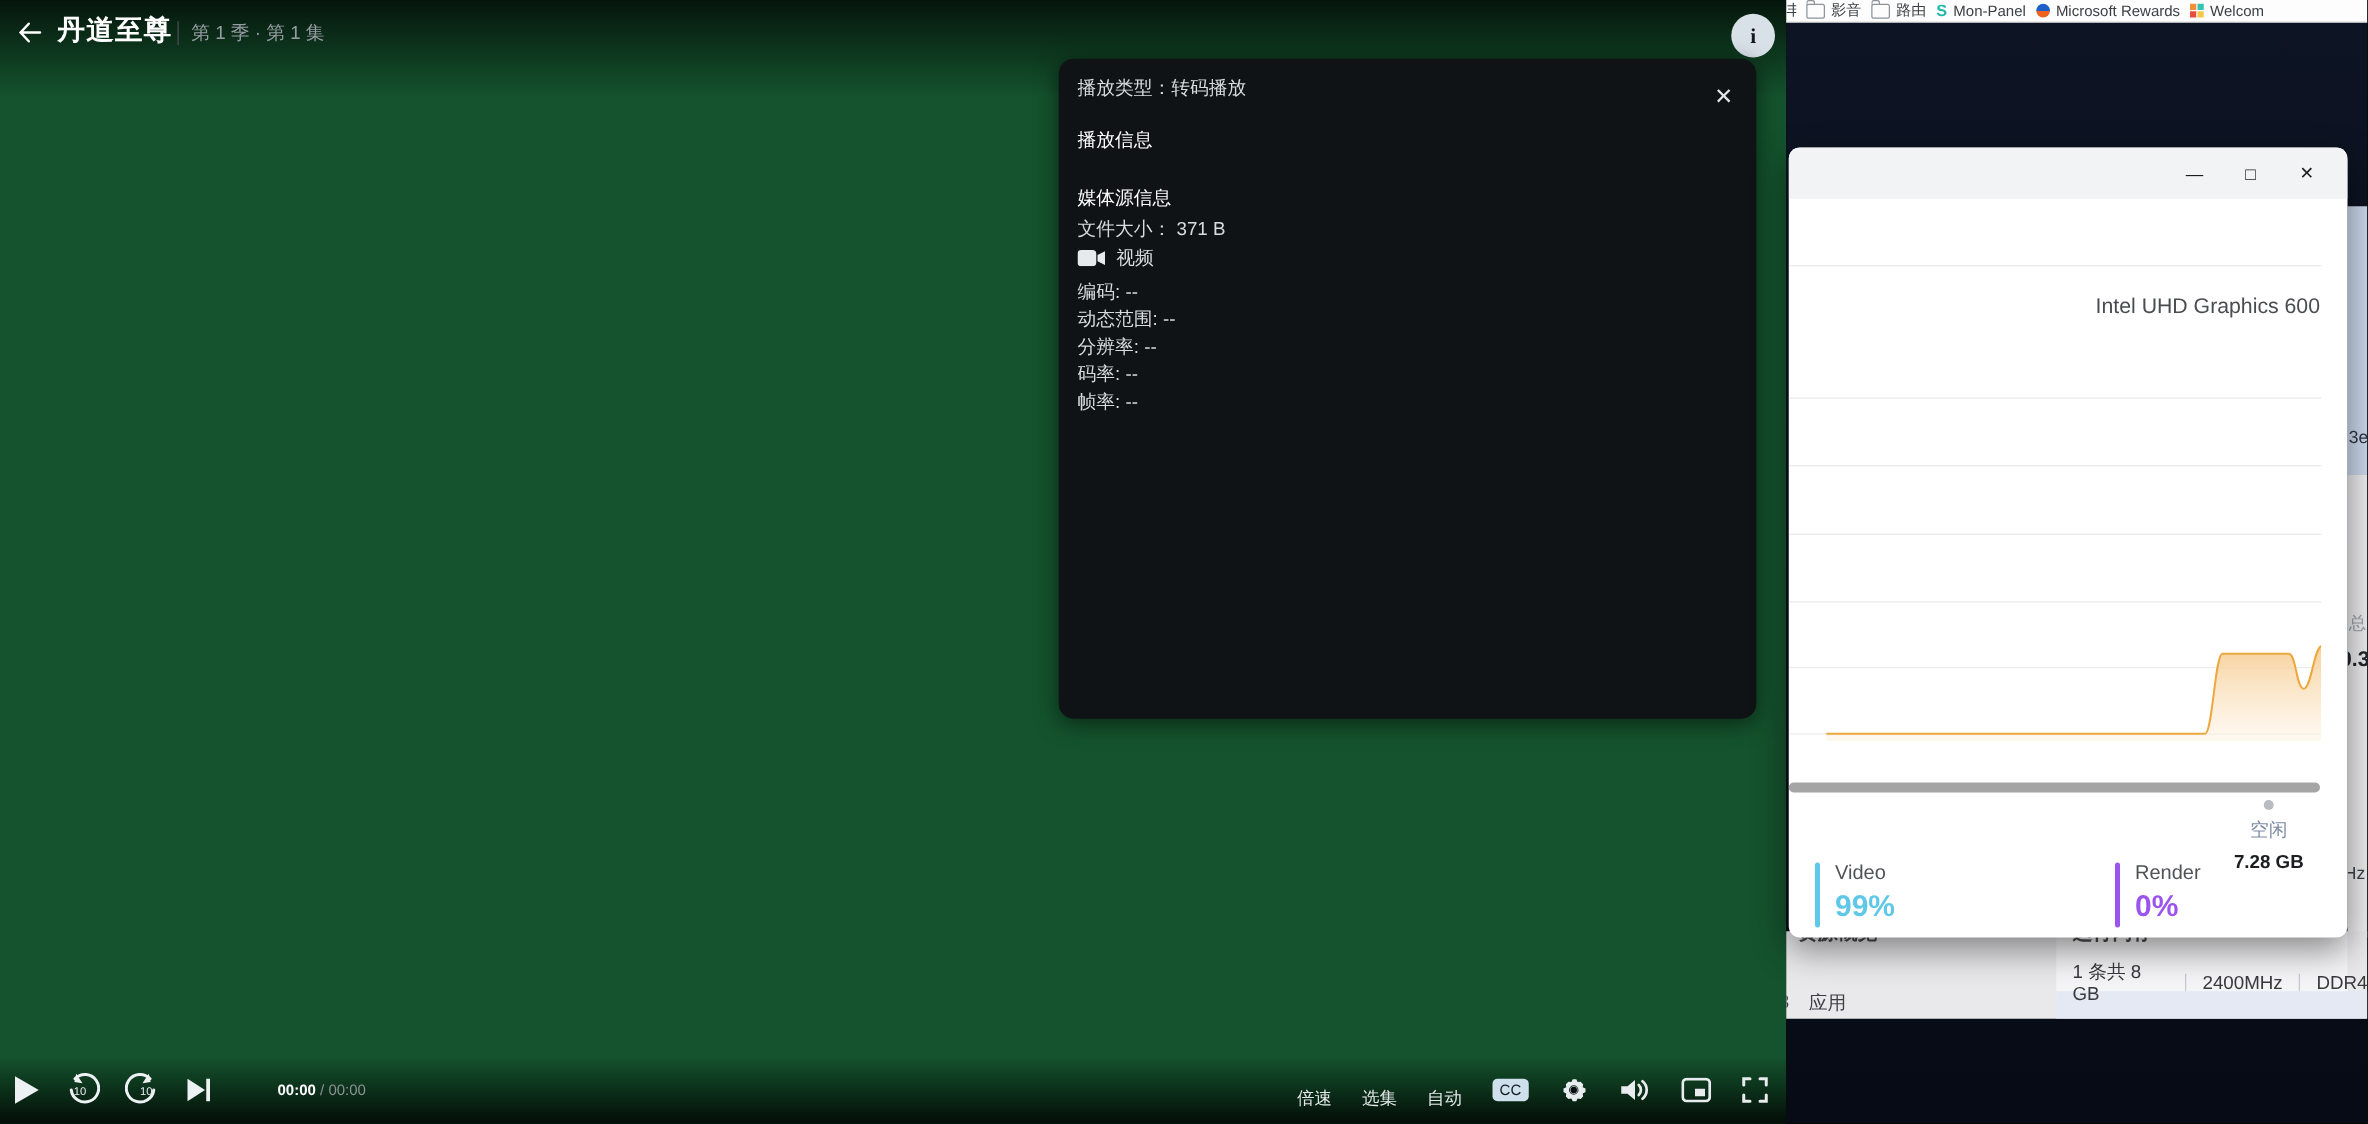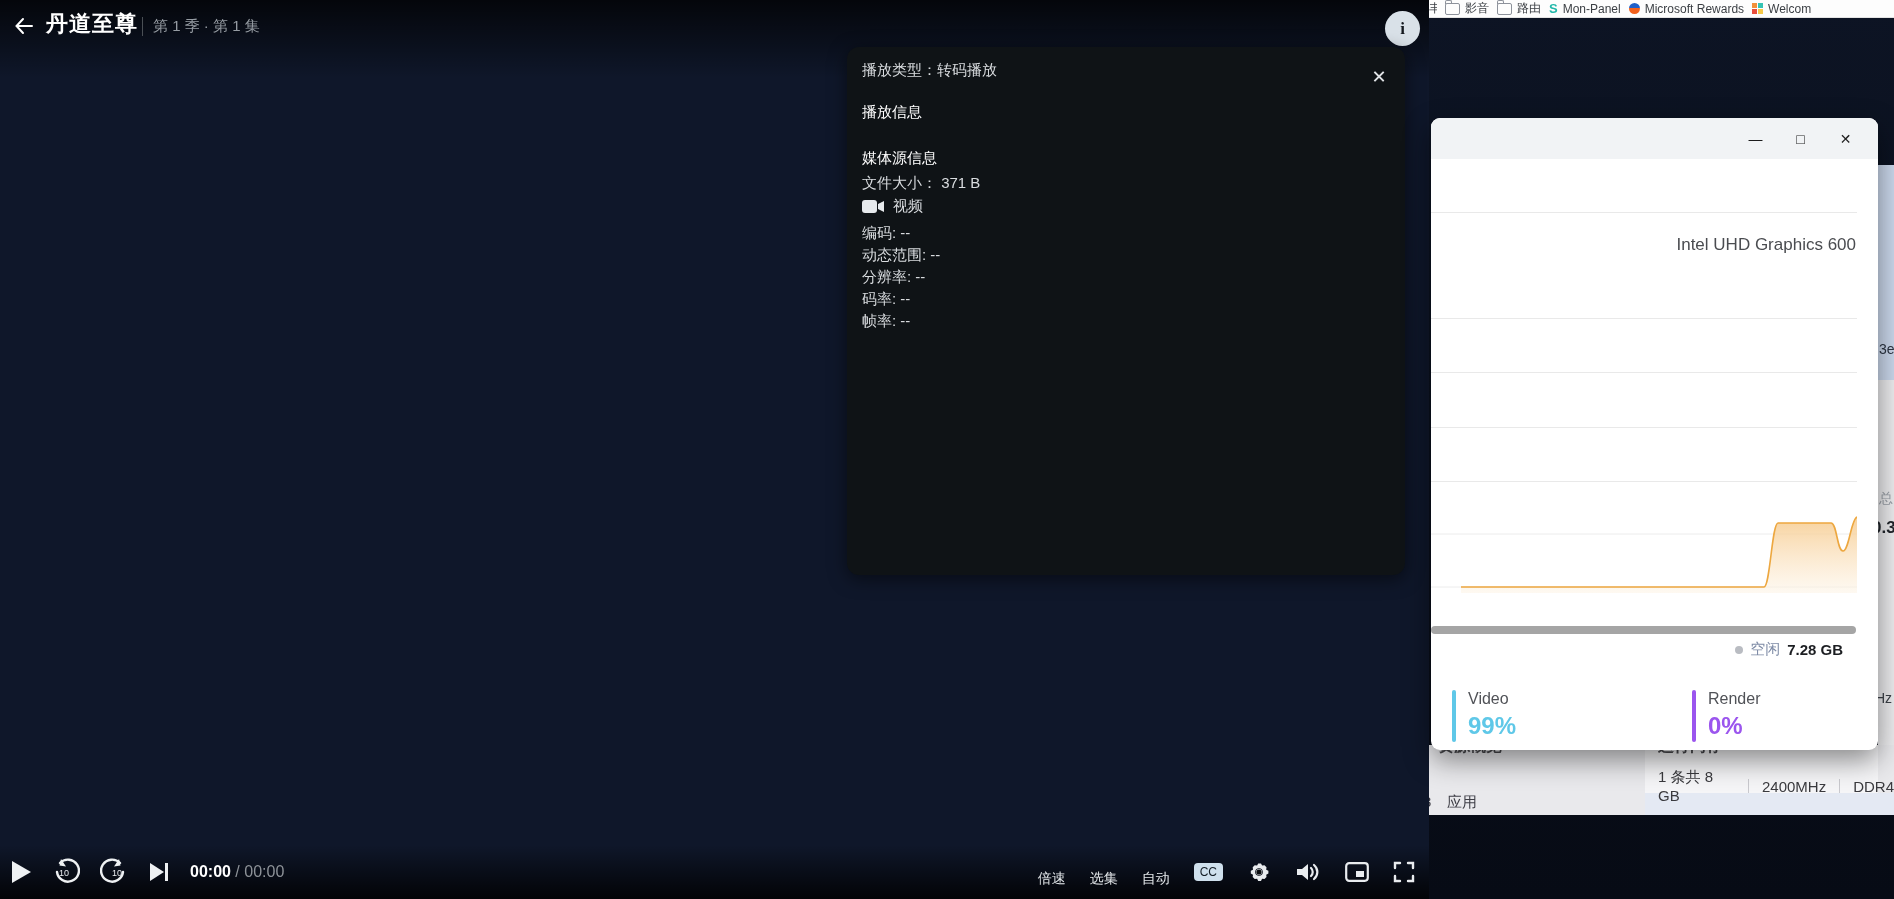--- a/index.html
+++ b/index.html
@@ -1,21 +1,21 @@
 <!DOCTYPE html>
 <html><head>
 <meta charset="utf-8">
 <style>
   html,body{margin:0;padding:0;background:#000;}
   .screen{position:relative;width:1894px;height:899px;overflow:hidden;
     font-family:"Liberation Sans","DejaVu Sans",sans-serif;background:#000;}
   .abs{position:absolute;}
 
   
-  .player{left:0;top:0;width:1429px;height:899px;background:#0f172a;}
+  .player{left:0;top:0;width:1429px;height:899px;background:#14532d;}
   .osd-top{left:0;top:0;width:100%;height:78px;
     background:linear-gradient(180deg,rgba(0,0,0,.75),rgba(0,0,0,0));display:flex;align-items:flex-start;}
   .back-btn{position:absolute;left:8px;top:10px;width:32px;height:32px;color:#fff;
     display:flex;align-items:center;justify-content:center;cursor:pointer;}
   .vid-title{position:absolute;left:46px;top:9px;color:#fff;font-size:22px;font-weight:bold;letter-spacing:1px;}
   .vid-sub{position:absolute;left:142px;top:17px;color:#969ca3;font-size:15px;
     border-left:1px solid #4a4f55;padding-left:10px;}
   .info-toggle{position:absolute;left:1385px;top:11px;width:35px;height:35px;border-radius:50%;
     background:#d9e1e8;color:#14191f;display:flex;align-items:center;justify-content:center;
     font-weight:bold;font-size:17px;font-family:"Liberation Serif",serif;cursor:pointer;}
@@ -28,21 +28,21 @@
   .ip-close{position:absolute;left:520px;top:18px;width:24px;height:24px;color:#e3e6e9;font-size:18px;
     display:flex;align-items:center;justify-content:center;cursor:pointer;}
   .cam-icon{display:inline-block;vertical-align:-2px;margin-right:9px;}
 
   
   .osd-bottom{left:0;top:845px;width:1429px;height:54px;
     background:linear-gradient(0deg,rgba(0,0,0,.85),rgba(0,0,0,0));display:flex;align-items:center;}
   .ctl{display:flex;align-items:center;justify-content:center;color:#e9ecef;cursor:pointer;flex:0 0 auto;}
   .left-ctls{display:flex;align-items:center;gap:20px;padding-left:10px;}
   .right-ctls{position:absolute;right:14px;top:0;height:54px;display:flex;align-items:center;gap:24px;}
-  .time{color:#fff;font-size:16px;font-weight:bold;}
+  .time{color:#fff;font-size:12px;font-weight:bold;margin-left:32px;}
   .time .dim{color:#8d9298;font-weight:normal;}
   .txt-btn{color:#e3e7ea;font-size:14px;margin-top:13px;}
   .cc-badge{background:#cfe0ed;color:#141d26;font-size:12px;font-weight:normal;border-radius:4px;
     padding:2px 6px;line-height:14px;}
   .skip-num{position:absolute;font-size:9px;font-weight:normal;color:#e9ecef;}
 
   
   .right-region{left:1429px;top:0;width:465px;height:899px;
     background:linear-gradient(180deg,#0d1424 0%,#0a101d 45%,#070b15 100%);}
 
@@ -69,21 +69,21 @@
   .fwin{left:2px;top:118px;width:447px;height:632px;background:#fff;border-radius:9px;
     box-shadow:0 10px 28px rgba(0,0,0,.45);overflow:hidden;color:#3d3f43;}
   .fwin-titlebar{position:absolute;left:0;top:0;width:100%;height:41px;background:#f1f3f5;}
   .win-btns{position:absolute;right:10px;top:0;height:41px;display:flex;}
   .win-btn{width:45px;height:41px;display:flex;align-items:center;justify-content:center;
     color:#1c1c1c;font-size:14px;cursor:pointer;}
   .fwin-divider{position:absolute;left:0;width:426px;height:1px;background:#e9e9e9;}
   .gpu-name{position:absolute;right:22px;top:117px;font-size:17px;color:#4a4c50;}
   .chart-wrap{position:absolute;left:0;top:375px;width:426px;height:100px;}
   .scrollbar{position:absolute;left:0;top:508px;width:425px;height:8px;background:#a5a5a5;border-radius:4px;}
-  .idle-row{position:absolute;right:35px;top:522px;font-size:15px;display:flex;align-items:center;gap:7px;}
+  .idle-row{position:absolute;right:35px;top:522px;font-size:15px;display:flex;align-items:center;gap:7px;flex-direction:column;}
   .idle-dot{width:8px;height:8px;border-radius:50%;background:#b9bcc2;}
   .idle-label{color:#7e8ba6;}
   .idle-val{color:#1c1e22;font-weight:bold;}
   .stat{position:absolute;top:572px;display:flex;gap:12px;}
   .stat-bar{width:4px;height:52px;border-radius:2px;}
   .stat-label{font-size:16px;color:#505257;}
   .stat-val{font-size:24px;font-weight:bold;margin-top:4px;}
 
   
   .bstrip{left:0;top:745px;width:465px;height:70px;background:#e9e9ec;overflow:hidden;}

